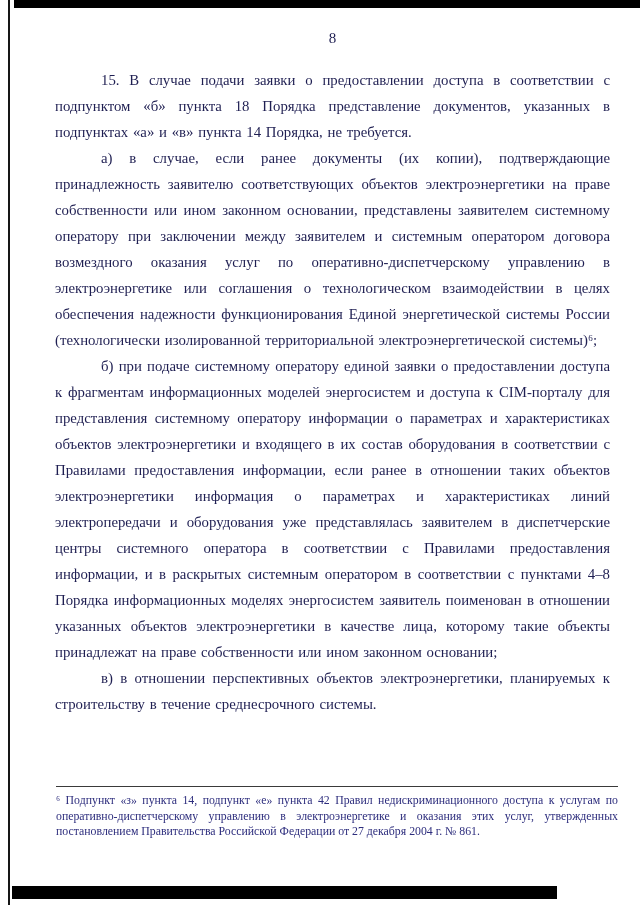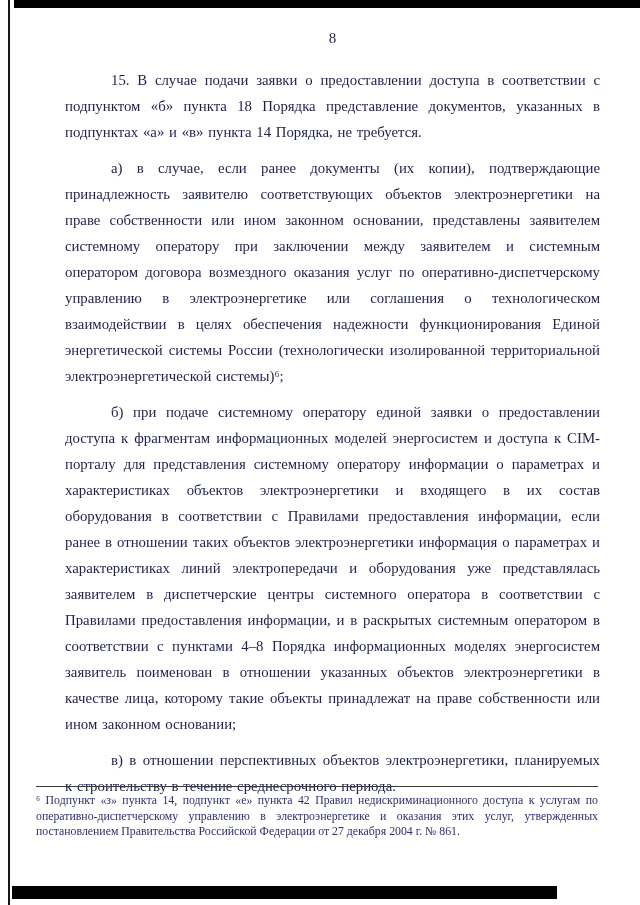--- a/index.html
+++ b/index.html
@@ -45,31 +45,31 @@
     top: 30px;
     left: 55px;
     width: 555px;
   }
   .page-number {
     text-align: center;
     font-size: 15px;
     margin-bottom: 20px;
   }
   .para {
-    margin: 10px;
+    margin: 0;
     text-indent: 46px;
     text-align: justify;
     font-size: 14.8px;
     line-height: 26px;
     word-spacing: 1px;
   }
   .footnote-block {
     position: absolute;
     top: 786px;
-    left: 36px;
+    left: 56px;
     width: 562px;
     border-top: 1px solid #3a3a3a;
     padding-top: 6px;
     font-size: 11.8px;
     line-height: 15.5px;
     text-align: justify;
     color: #2d2d7d;
   }
 </style>
 </head>
@@ -83,21 +83,21 @@
   <div class="page-content">
     <div class="page-number">8</div>
 
     <p class="para">15. В случае подачи заявки о предоставлении доступа в соответствии с подпунктом «б» пункта 18 Порядка представление документов, указанных в подпунктах «а» и «в» пункта 14 Порядка, не требуется.</p>
 
 
     <p class="para">а) в случае, если ранее документы (их копии), подтверждающие принадлежность заявителю соответствующих объектов электроэнергетики на праве собственности или ином законном основании, представлены заявителем системному оператору при заключении между заявителем и системным оператором договора возмездного оказания услуг по оперативно-диспетчерскому управлению в электроэнергетике или соглашения о технологическом взаимодействии в целях обеспечения надежности функционирования Единой энергетической системы России (технологически изолированной территориальной электроэнергетической системы)⁶;</p>
 
     <p class="para">б) при подаче системному оператору единой заявки о предоставлении доступа к фрагментам информационных моделей энергосистем и доступа к CIM-порталу для представления системному оператору информации о параметрах и характеристиках объектов электроэнергетики и входящего в их состав оборудования в соответствии с Правилами предоставления информации, если ранее в отношении таких объектов электроэнергетики информация о параметрах и характеристиках линий электропередачи и оборудования уже представлялась заявителем в диспетчерские центры системного оператора в соответствии с Правилами предоставления информации, и в раскрытых системным оператором в соответствии с пунктами 4–8 Порядка информационных моделях энергосистем заявитель поименован в отношении указанных объектов электроэнергетики в качестве лица, которому такие объекты принадлежат на праве собственности или ином законном основании;</p>
 
-    <p class="para">в) в отношении перспективных объектов электроэнергетики, планируемых к строительству в течение среднесрочного периода.</p>
+    <p class="para">в) в отношении перспективных объектов электроэнергетики, планируемых к строительству в течение среднесрочного системы.</p>
   </div>
 
   <div class="footnote-block">
     <span>⁶ Подпункт «з» пункта 14, подпункт «е» пункта 42 Правил недискриминационного доступа к услугам по оперативно-диспетчерскому управлению в электроэнергетике и оказания этих услуг, утвержденных постановлением Правительства Российской Федерации от 27 декабря 2004 г. № 861.</span>
   </div>
 
   <div class="bottom-bar"></div>
 
 </div>
 

